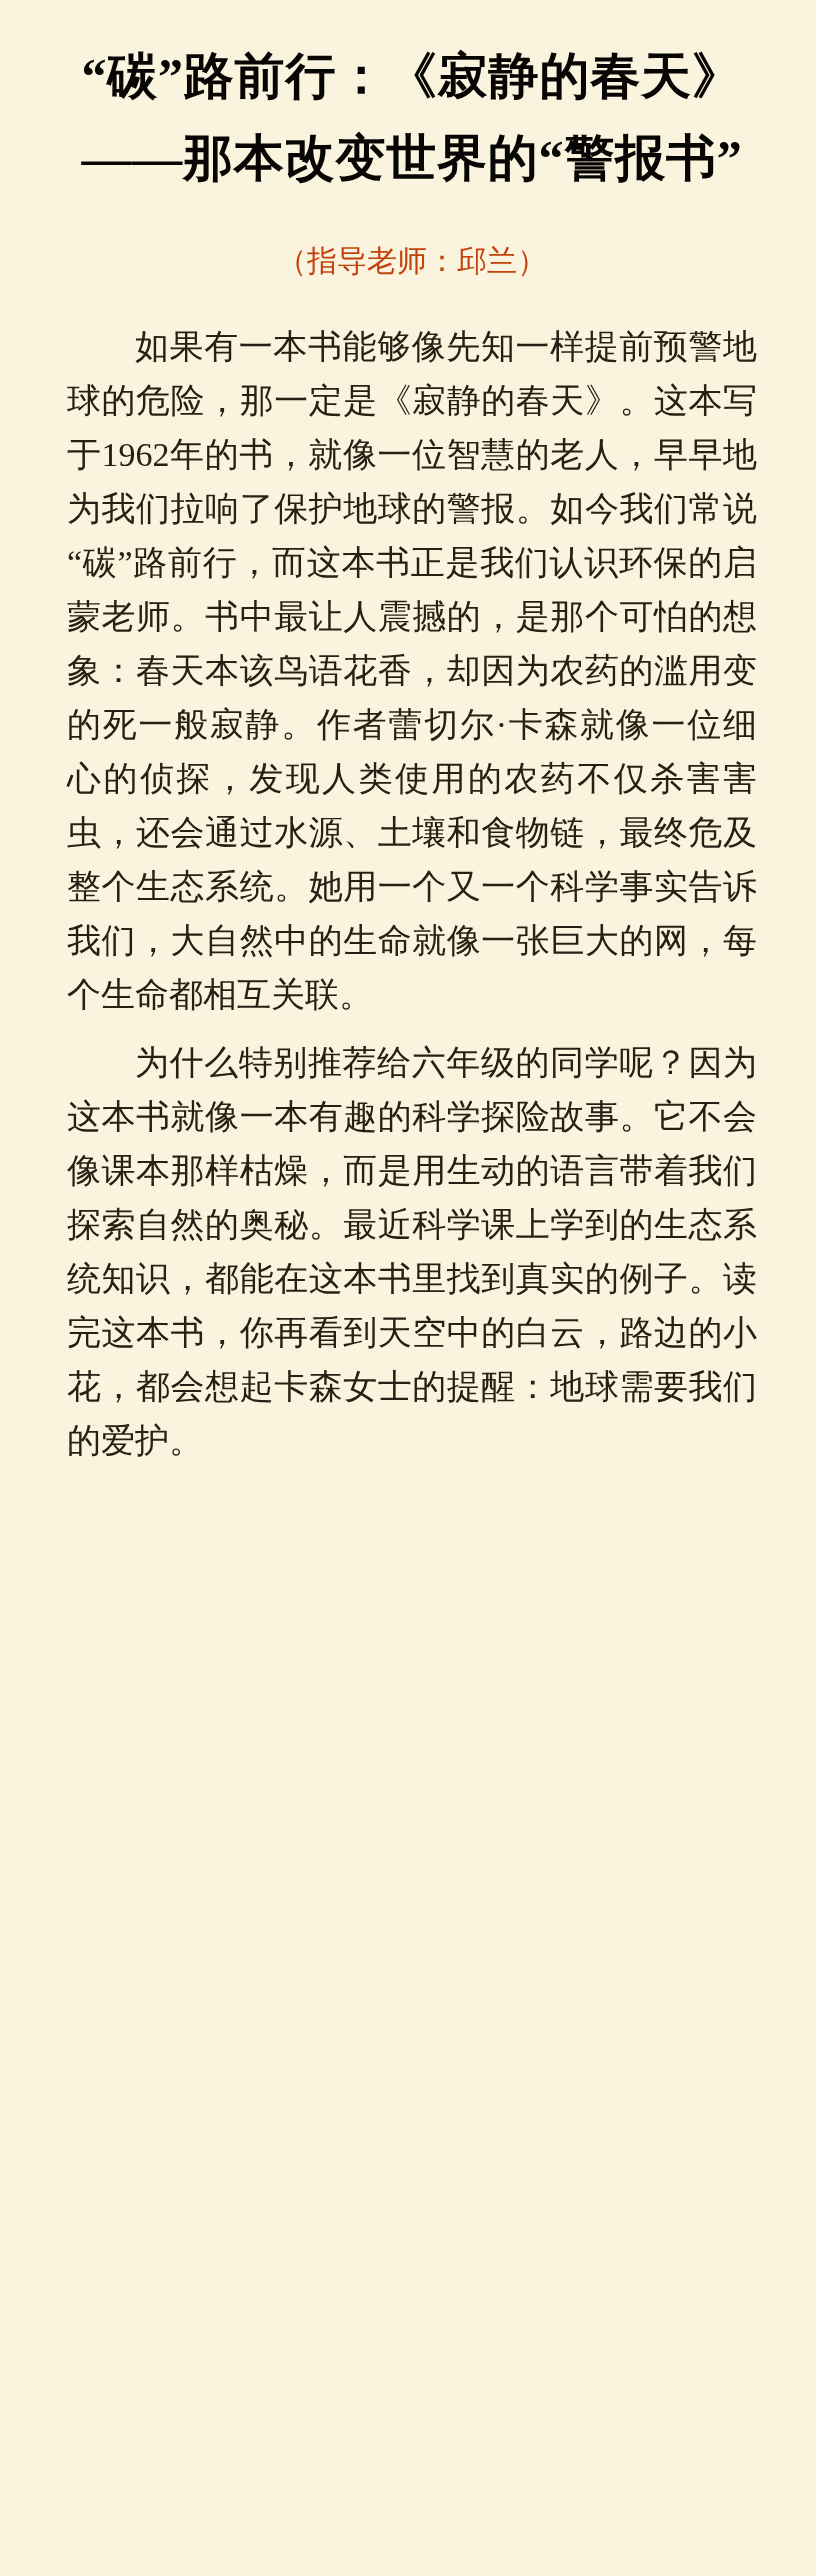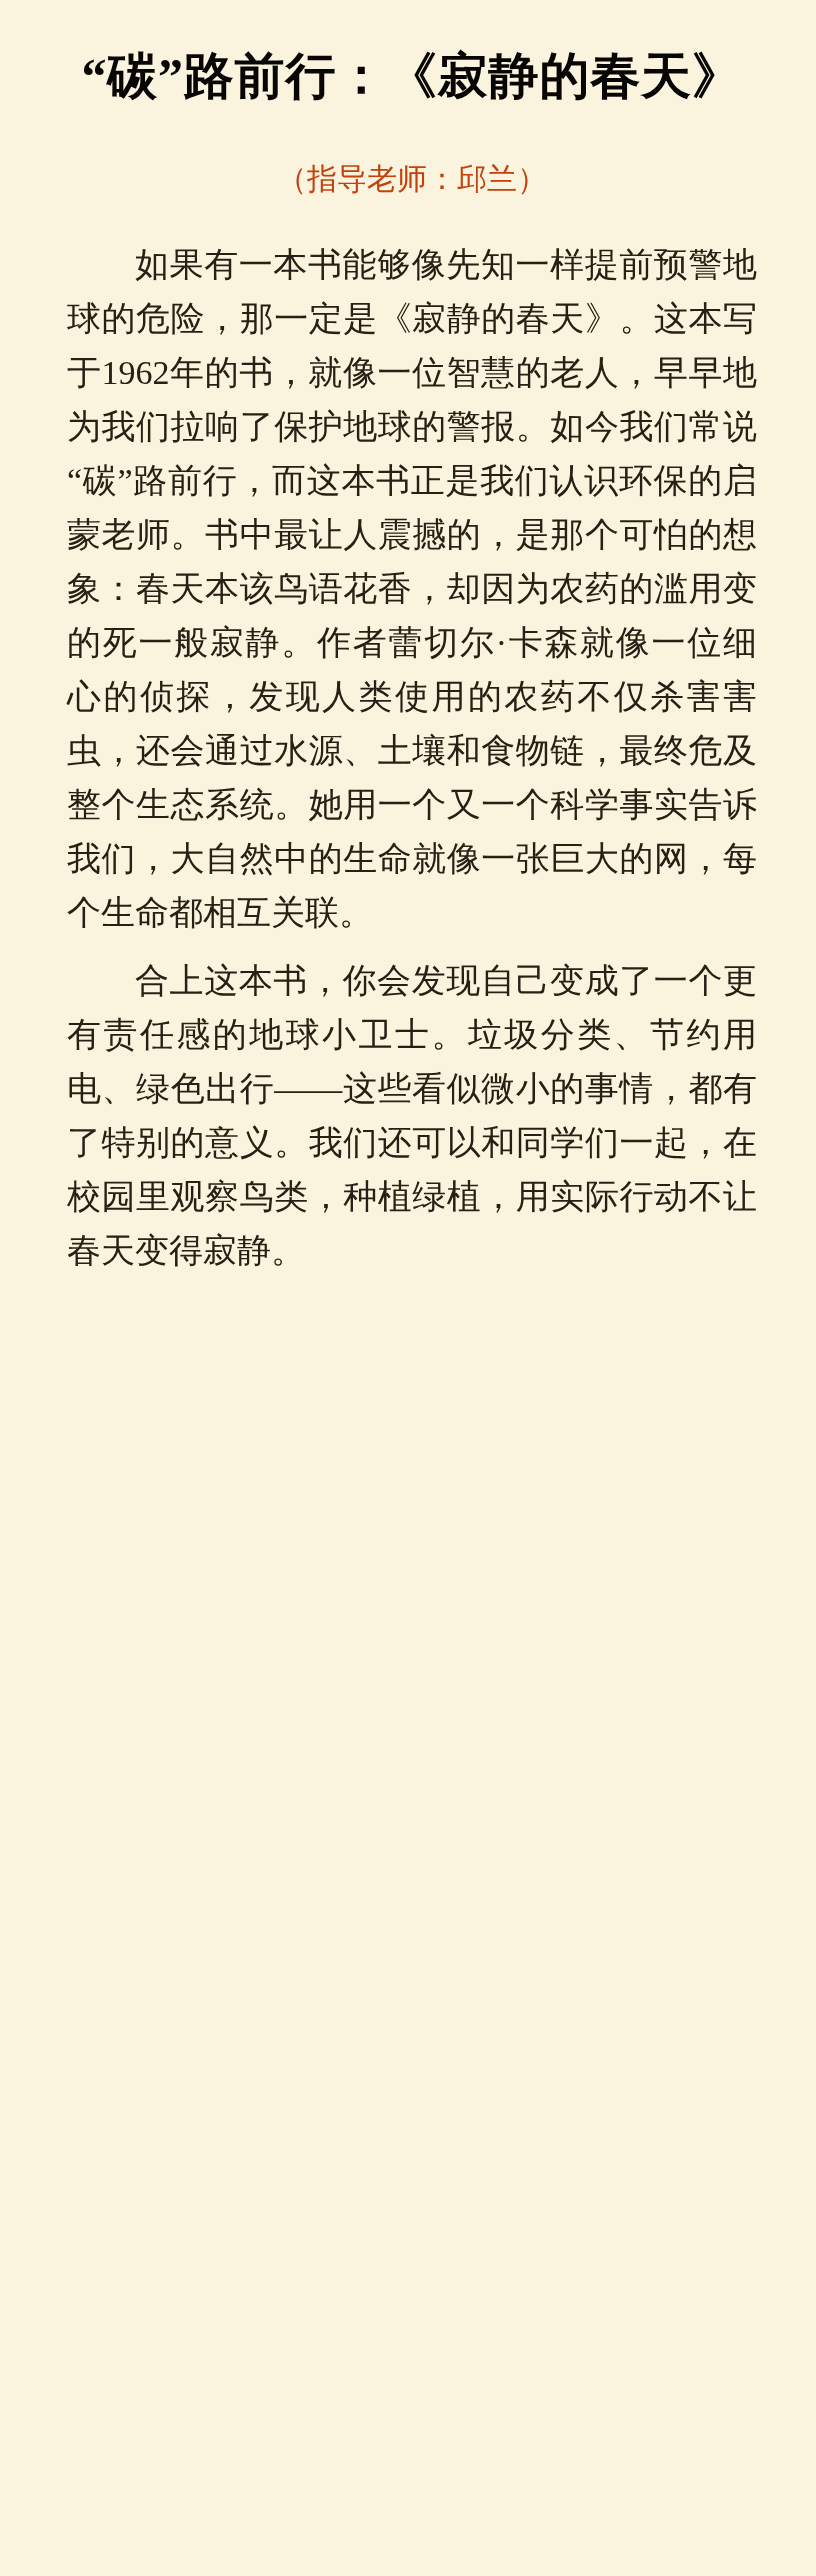--- a/index.html
+++ b/index.html
@@ -58,24 +58,25 @@
     font-weight: 400;
   }
 </style>
 </head>
 <body>
 
 <div class="page">
 
   <h1 class="title">
     <span class="title-line">“碳”路前行：《寂静的春天》</span>
+    <span class="title-line">——那本改变世界的“警报书”</span>
   </h1>
 
 
   <div class="teacher-line">（指导老师：邱兰）</div>
 
   <div class="essay-body">
     <p>如果有一本书能够像先知一样提前预警地球的危险，那一定是《寂静的春天》。这本写于1962年的书，就像一位智慧的老人，早早地为我们拉响了保护地球的警报。如今我们常说“碳”路前行，而这本书正是我们认识环保的启蒙老师。书中最让人震撼的，是那个可怕的想象：春天本该鸟语花香，却因为农药的滥用变的死一般寂静。作者蕾切尔·卡森就像一位细心的侦探，发现人类使用的农药不仅杀害害虫，还会通过水源、土壤和食物链，最终危及整个生态系统。她用一个又一个科学事实告诉我们，大自然中的生命就像一张巨大的网，每个生命都相互关联。</p>
-    <p>合上这本书，你会发现自己变成了一个更有责任感的地球小卫士。垃圾分类、节约用电、绿色出行——这些看似微小的事情，都有了特别的意义。我们还可以和同学们一起，在校园里观察鸟类，种植绿植，用实际行动不让春天变得寂静。</p>
+    <p>为什么特别推荐给六年级的同学呢？因为这本书就像一本有趣的科学探险故事。它不会像课本那样枯燥，而是用生动的语言带着我们探索自然的奥秘。最近科学课上学到的生态系统知识，都能在这本书里找到真实的例子。读完这本书，你再看到天空中的白云，路边的小花，都会想起卡森女士的提醒：地球需要我们的爱护。</p>
   </div>
 
 </div>
 
 
 </body></html>

